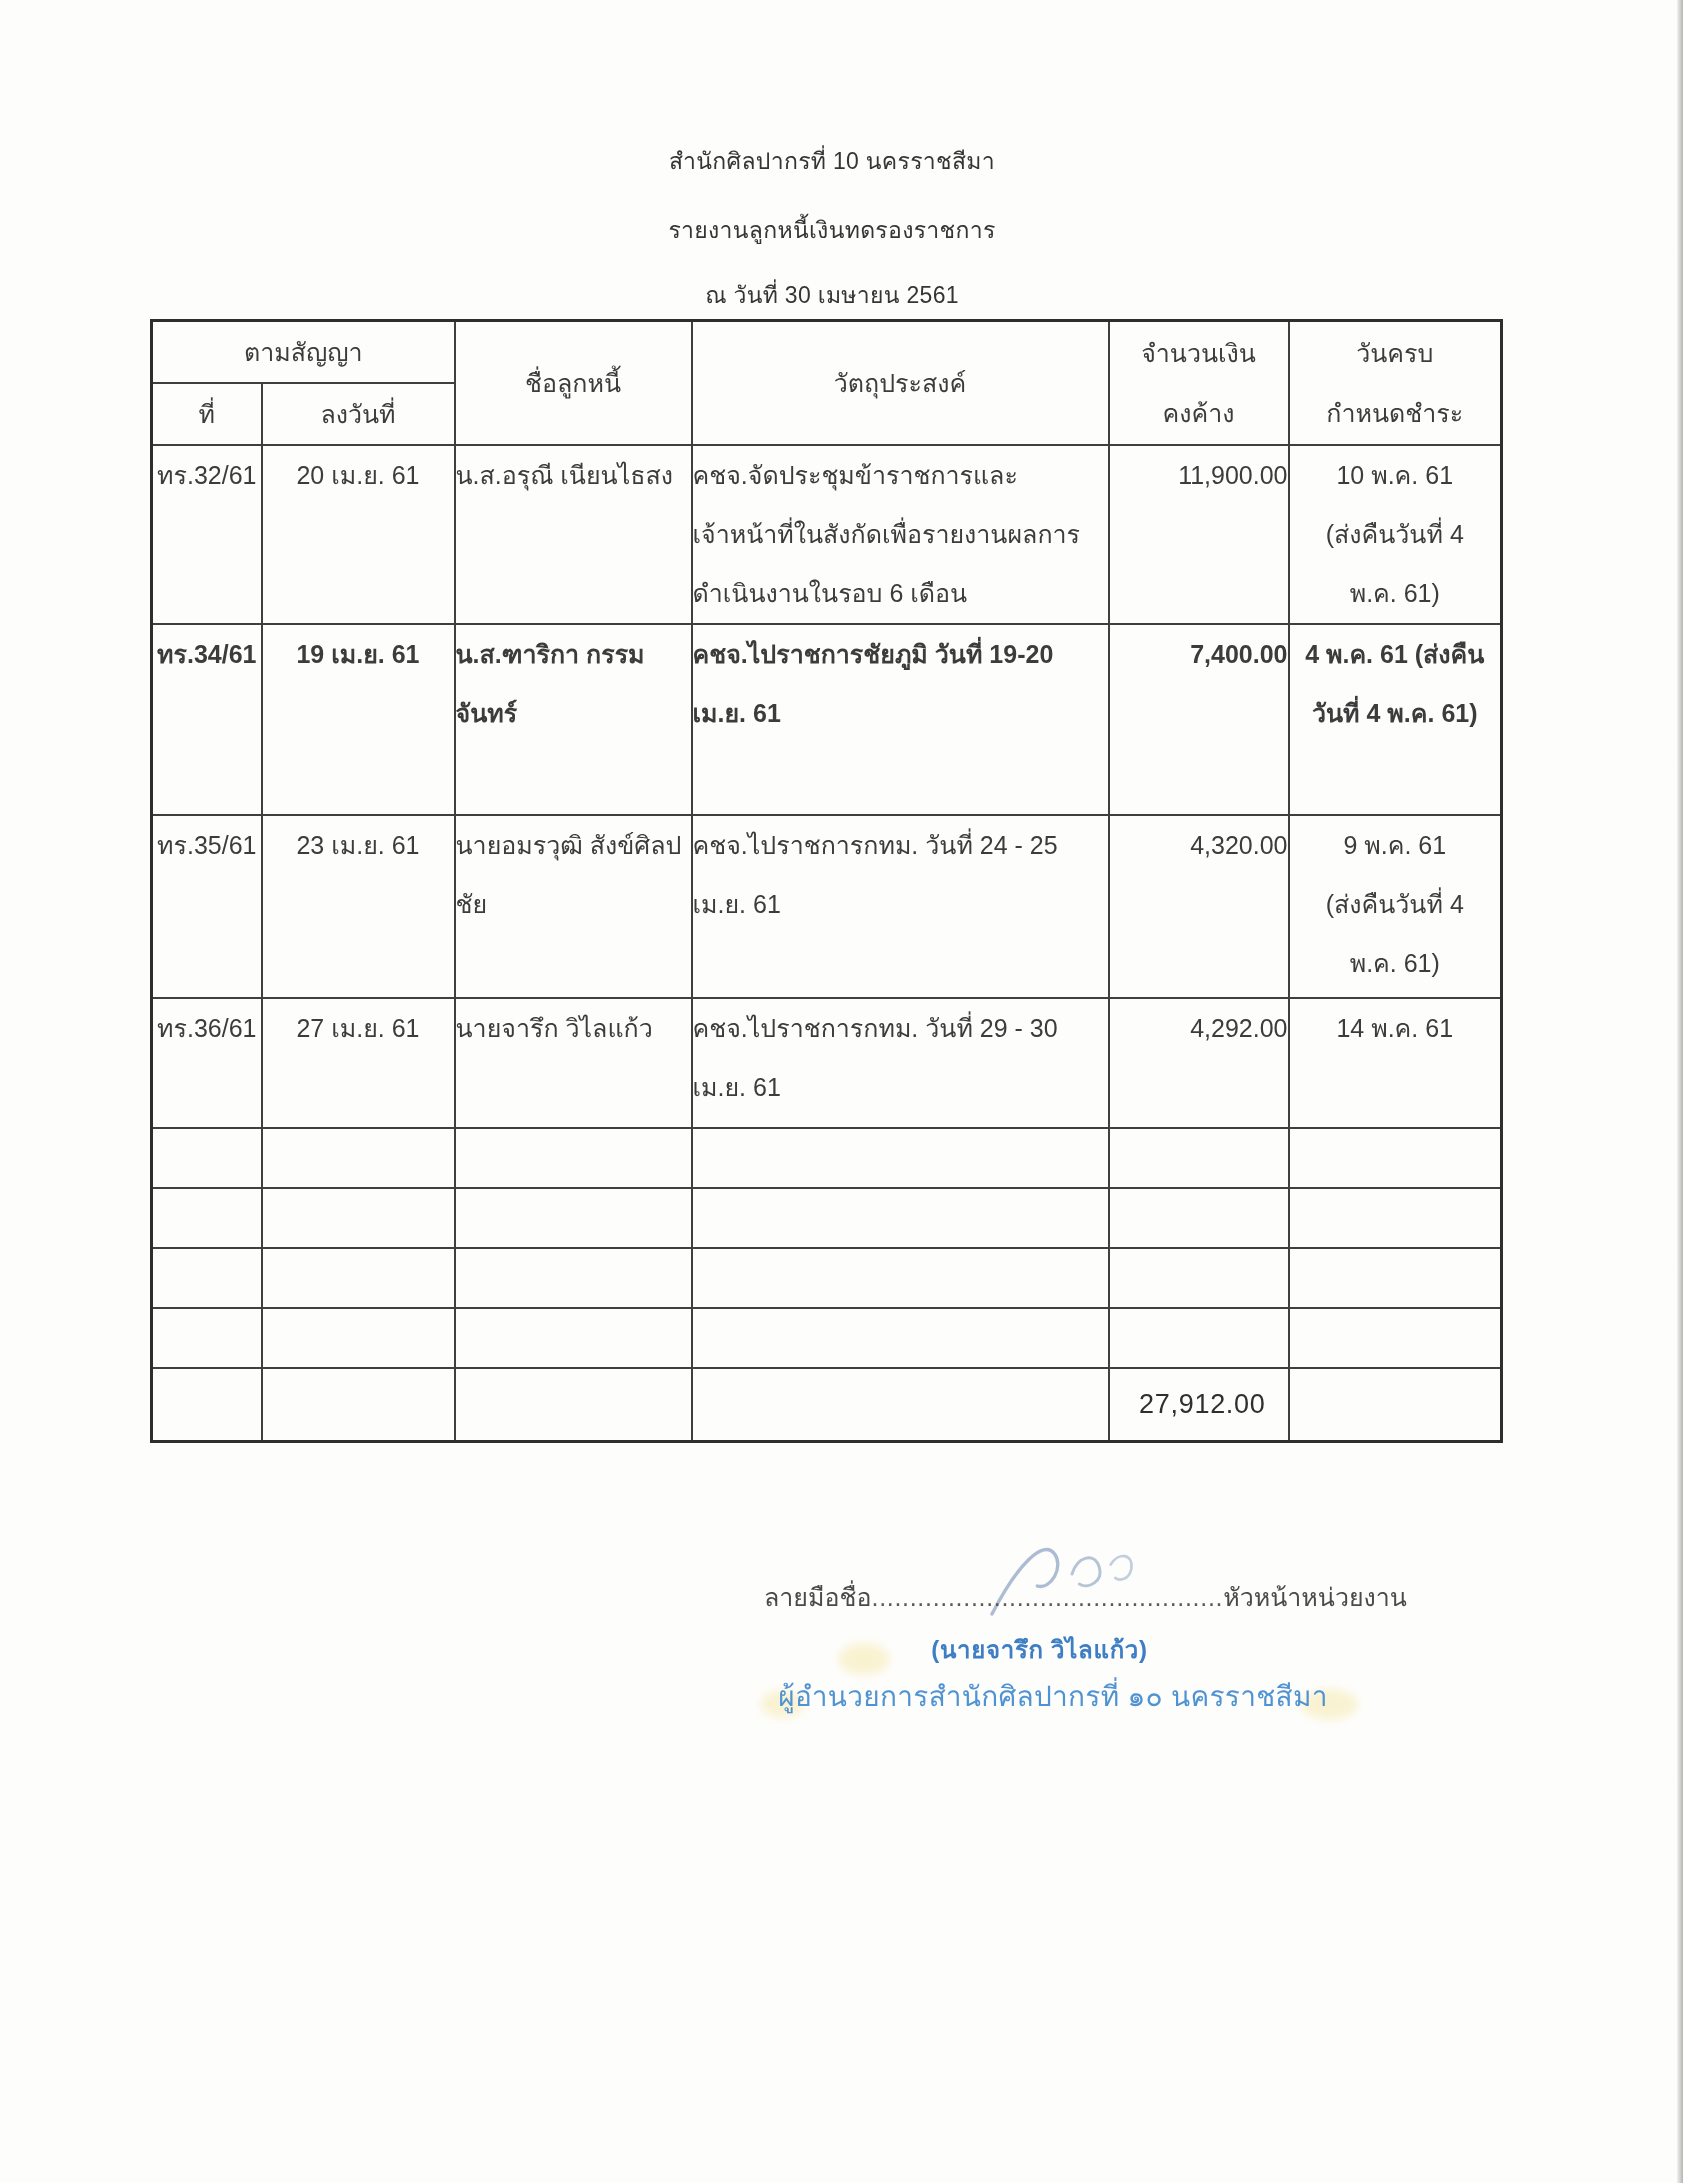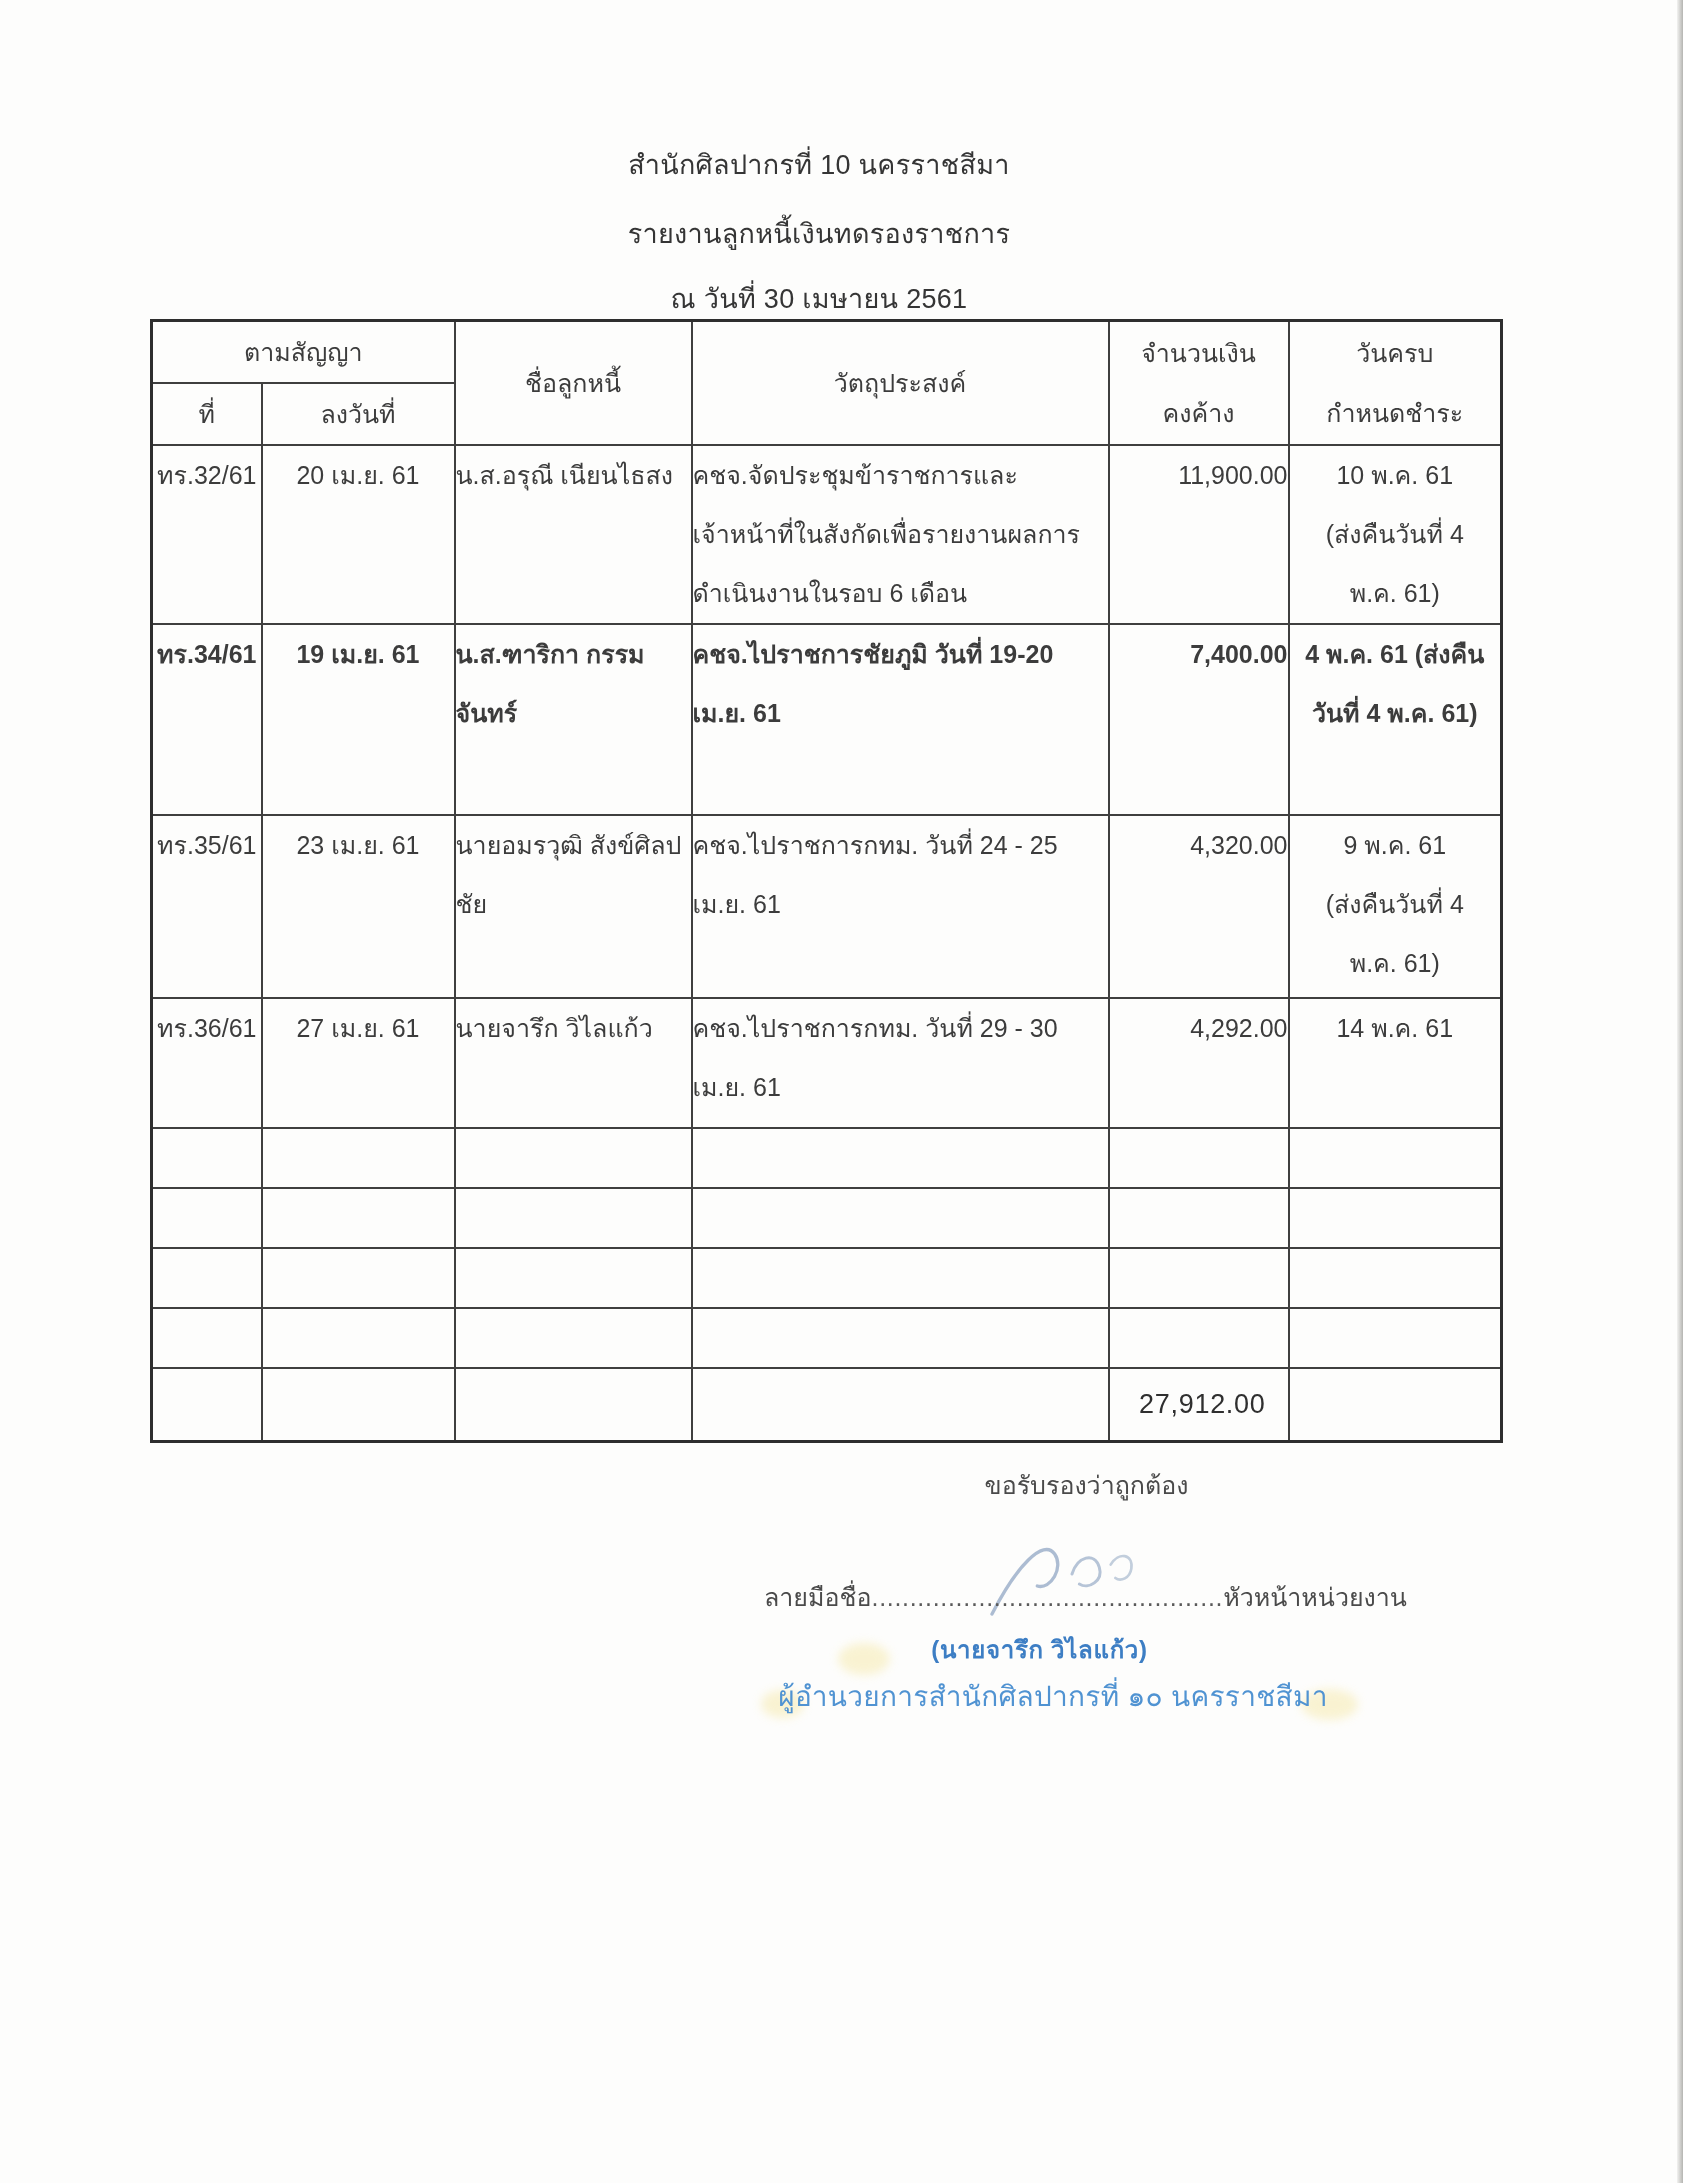--- a/index.html
+++ b/index.html
@@ -26,21 +26,21 @@
     background:#f3e28e;opacity:.38;filter:blur(4.7px);
   }
   .smudge.s1{left:838px;top:1643px;width:52px;height:32px;}
   .smudge.s2{left:761px;top:1690px;width:43px;height:28px;}
   .smudge.s3{left:1301px;top:1689px;width:57px;height:31px;}
   
   .titles{
     position:absolute;left:0;top:0;width:1630px;text-align:center;
     color:#353535;
   }
-  .title-line{position:absolute;left:4px;width:100%;font-size:27px;letter-spacing:0.3px;}
+  .title-line{position:absolute;left:17px;width:100%;font-size:23px;letter-spacing:0.3px;}
   .title-line.t1{top:143px;}
   .title-line.t2{top:212px;}
   .title-line.t3{top:277px;}
   
   table.report{
     position:absolute;left:150px;top:319px;
     width:1350px;border-collapse:collapse;table-layout:fixed;
     border:3.3px solid #2e2e2e;
     font-size:25px;color:#3c3c3c;
   }
@@ -215,21 +215,20 @@
           <td class="c-no"></td>
           <td class="c-date"></td>
           <td class="c-name"></td>
           <td class="c-purpose"></td>
           <td class="c-amount">27,912.00</td>
           <td class="c-due"></td>
         </tr>
       </tbody>
   </table>
 
-  <div class="certify">ขอรับรองว่าถูกต้อง</div>
 
   <svg class="sig-scribble" viewBox="0 0 300 150" fill="none">
     <path d="M18,132 C55,60 95,18 112,42 C126,62 106,96 86,90" stroke="#9db0ca" stroke-width="5" stroke-linecap="round" opacity="0.85"></path>
     <path d="M138,72 c8,-26 34,-34 41,-10 c6,20 -16,34 -30,25" stroke="#a4b5cd" stroke-width="4.5" stroke-linecap="round" opacity="0.8"></path>
     <path d="M196,58 c12,-20 34,-16 31,6 c-2,14 -16,20 -24,14" stroke="#aebdd2" stroke-width="4" stroke-linecap="round" opacity="0.75"></path>
   </svg>
 
   <div class="sig-line"><span>ลายมือชื่อ</span><span class="sig-dots">..............................................</span><span>หัวหน้าหน่วยงาน</span></div>
 
   <div class="signer-name">(นายจารึก  วิไลแก้ว)</div>

